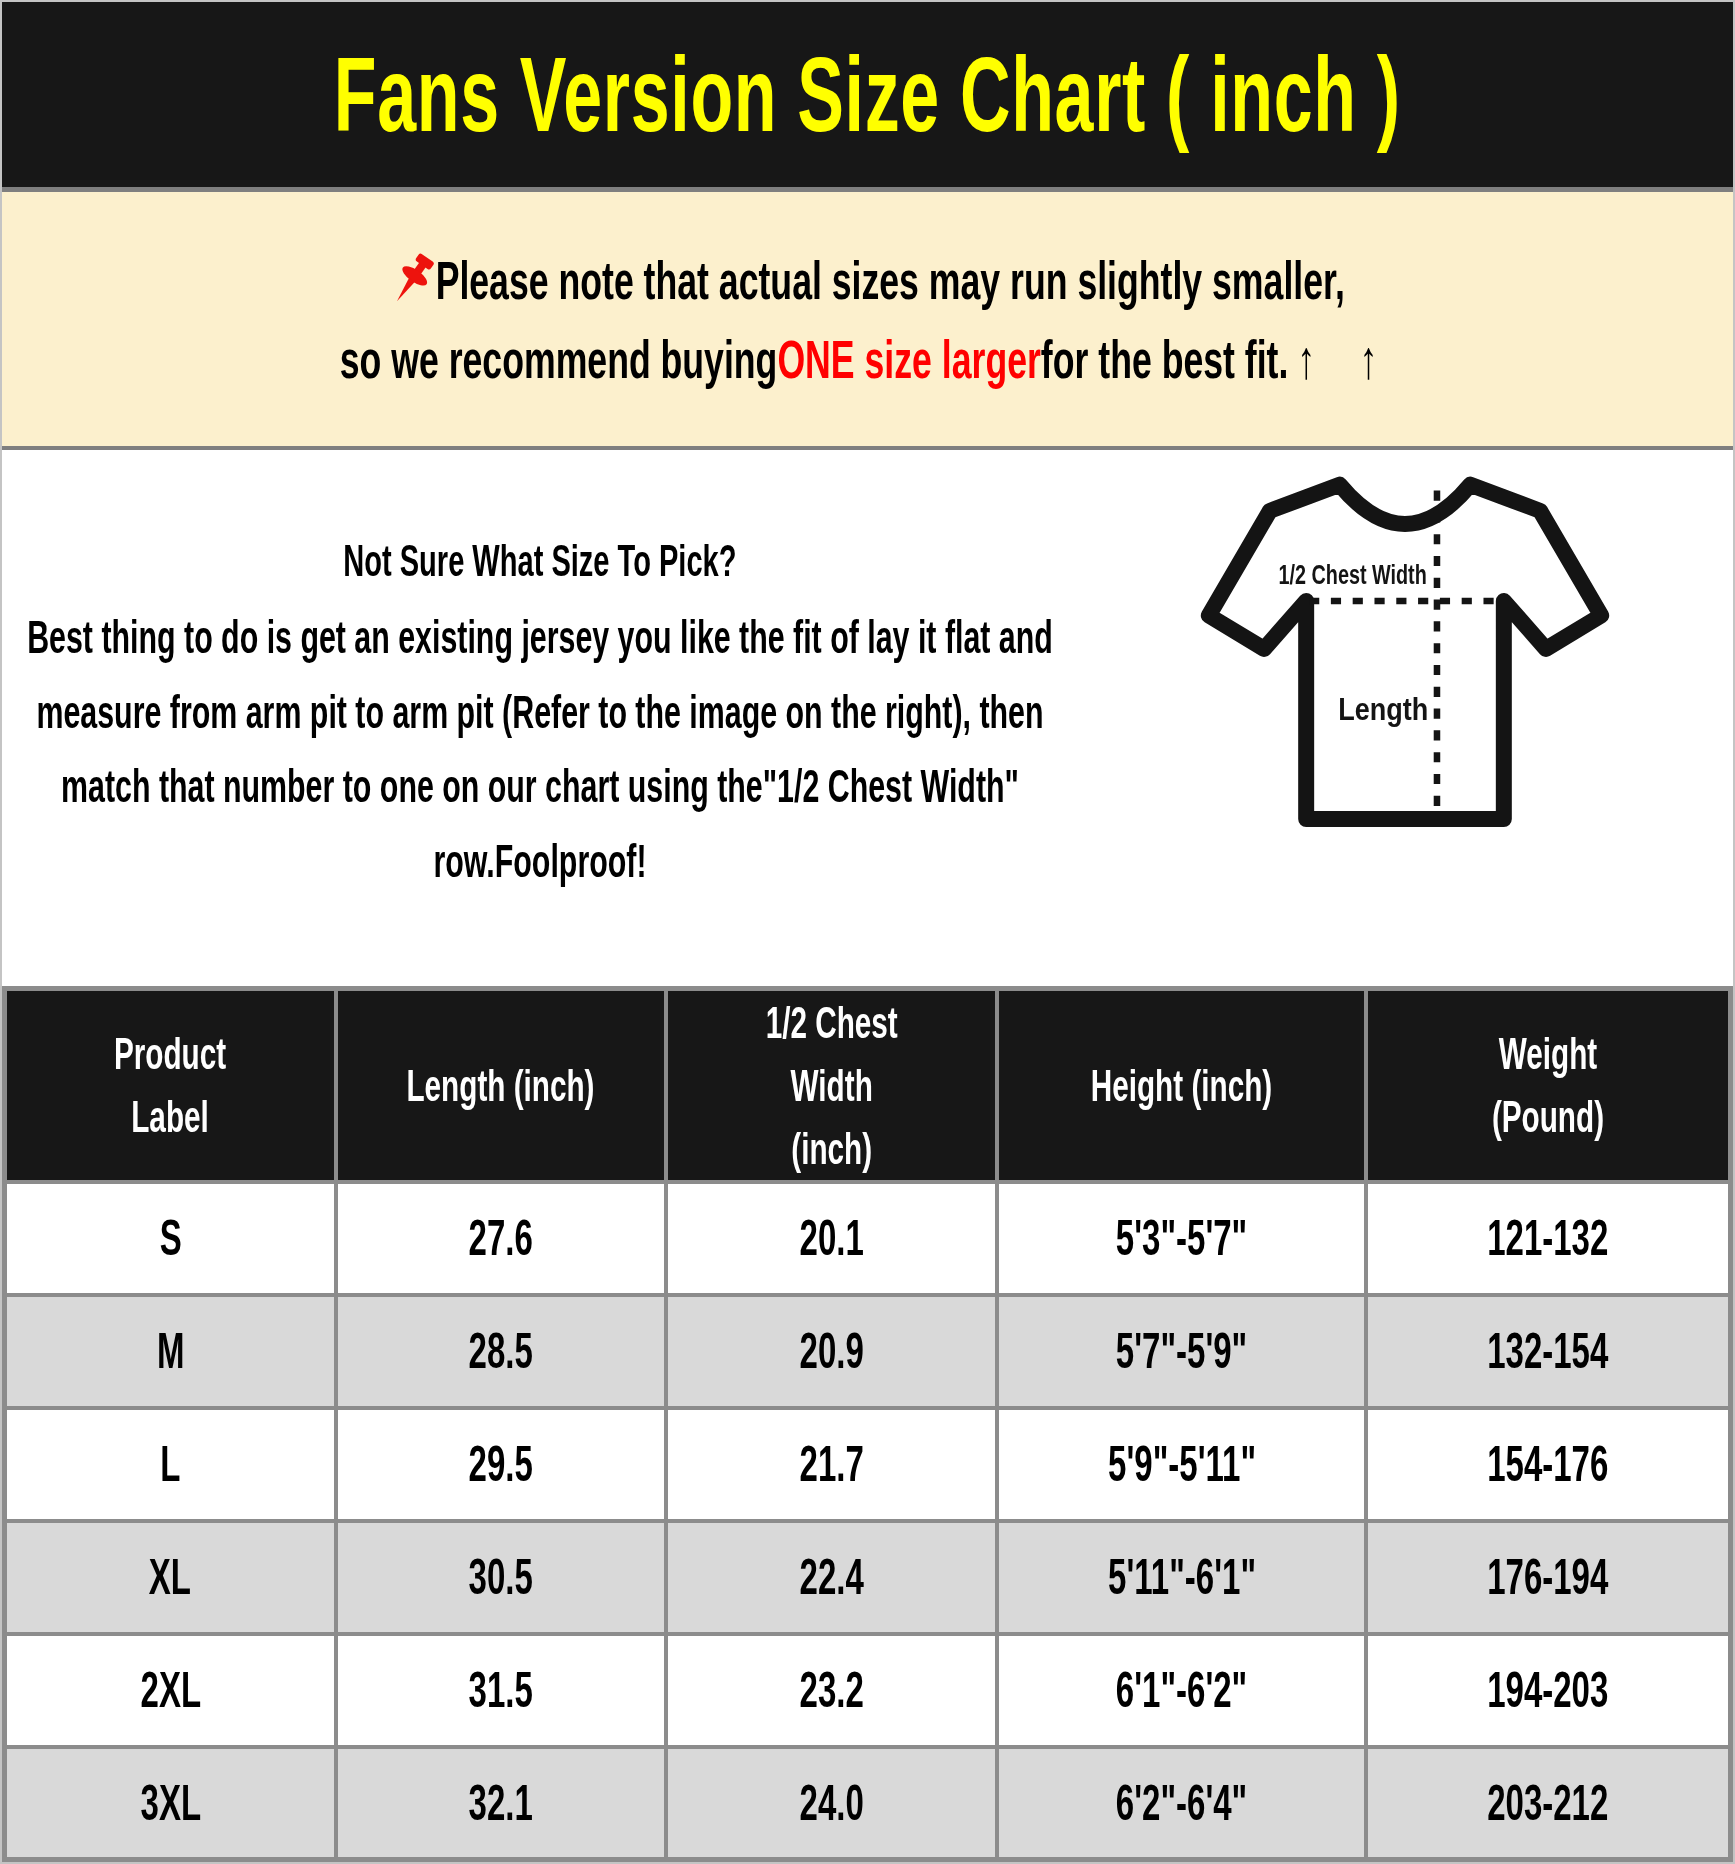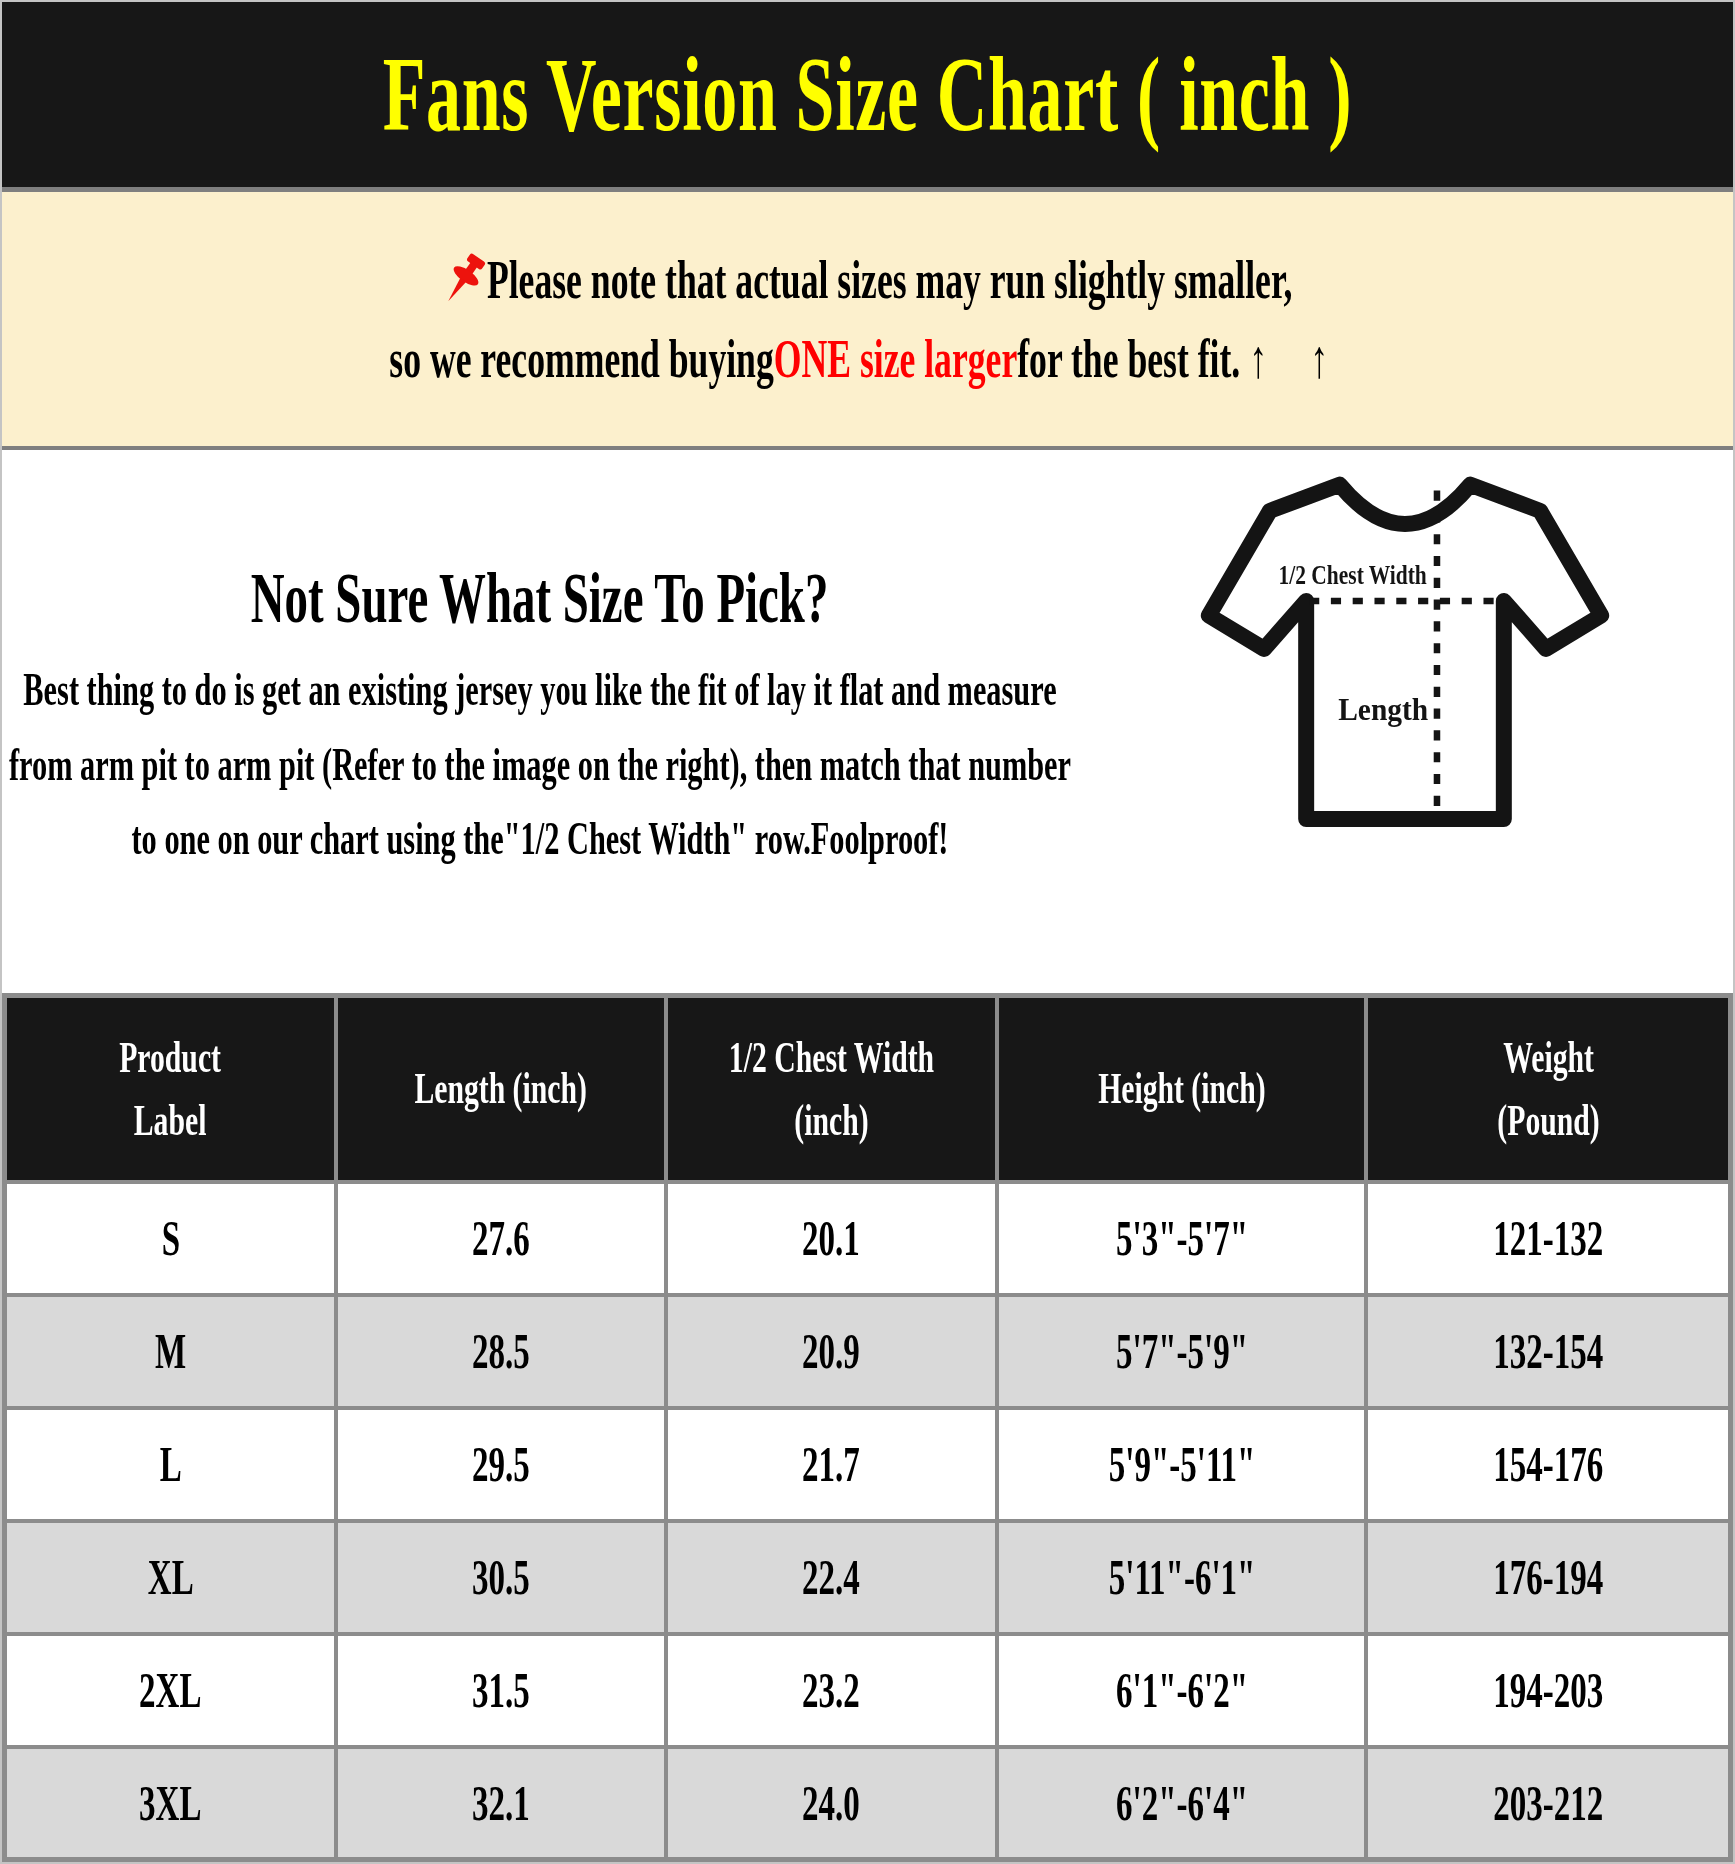--- a/index.html
+++ b/index.html
@@ -1,21 +1,21 @@
 <!DOCTYPE html>
 <html><head>
 <meta charset="utf-8">
 <style>
   * { box-sizing: border-box; }
   html,body { margin:0; padding:0; background:#ffffff; }
   .page {
     width:1735px; height:1864px;
     border:2px solid #c4c4c4;
     display:flex; flex-direction:column;
-    font-family:Liberation Serif, serif;
+    font-family:Liberation Sans, sans-serif;
     font-weight:700; color:#000;
     overflow:hidden;
   }
   
   .cond { display:inline-block; transform:scaleX(0.66); transform-origin:50% 50%; white-space:nowrap; }
 
   
   .title-band {
     height:190px; flex:none; background:#171717;
     display:flex; align-items:center; justify-content:center;
@@ -31,21 +31,21 @@
     gap:16px; font-size:54px;
   }
   .note-line { display:inline-flex; align-items:center; transform:scaleX(0.66); transform-origin:50% 50%; white-space:nowrap; }
   .pin-icon { width:64px; height:64px; transform:scaleX(1.515); margin-right:4px; flex:none; }
   .note-highlight { color:#ff0000; }
   .up-arrows { margin-left:14px; letter-spacing:26px; }
 
   
   .guide { flex:1 1 auto; display:flex; background:#ffffff; }
   .guide-text { width:1075px; flex:none; padding-top:86px; text-align:center; }
-  .guide-heading { font-size:71px;margin-top:22px; }
+  .guide-heading { font-size:44px; }
   .guide-body {
     margin-top:14px; font-size:46px; line-height:1.62;
     width:152%; margin-left:-26%;
     transform:scaleX(0.66); transform-origin:50% 50%;
     text-align:center;
   }
   .guide-art { flex:1 1 auto; display:flex; justify-content:center; align-items:flex-start; }
   .tshirt-svg { width:436px; height:407px; margin-top:-6px; }
 
   

